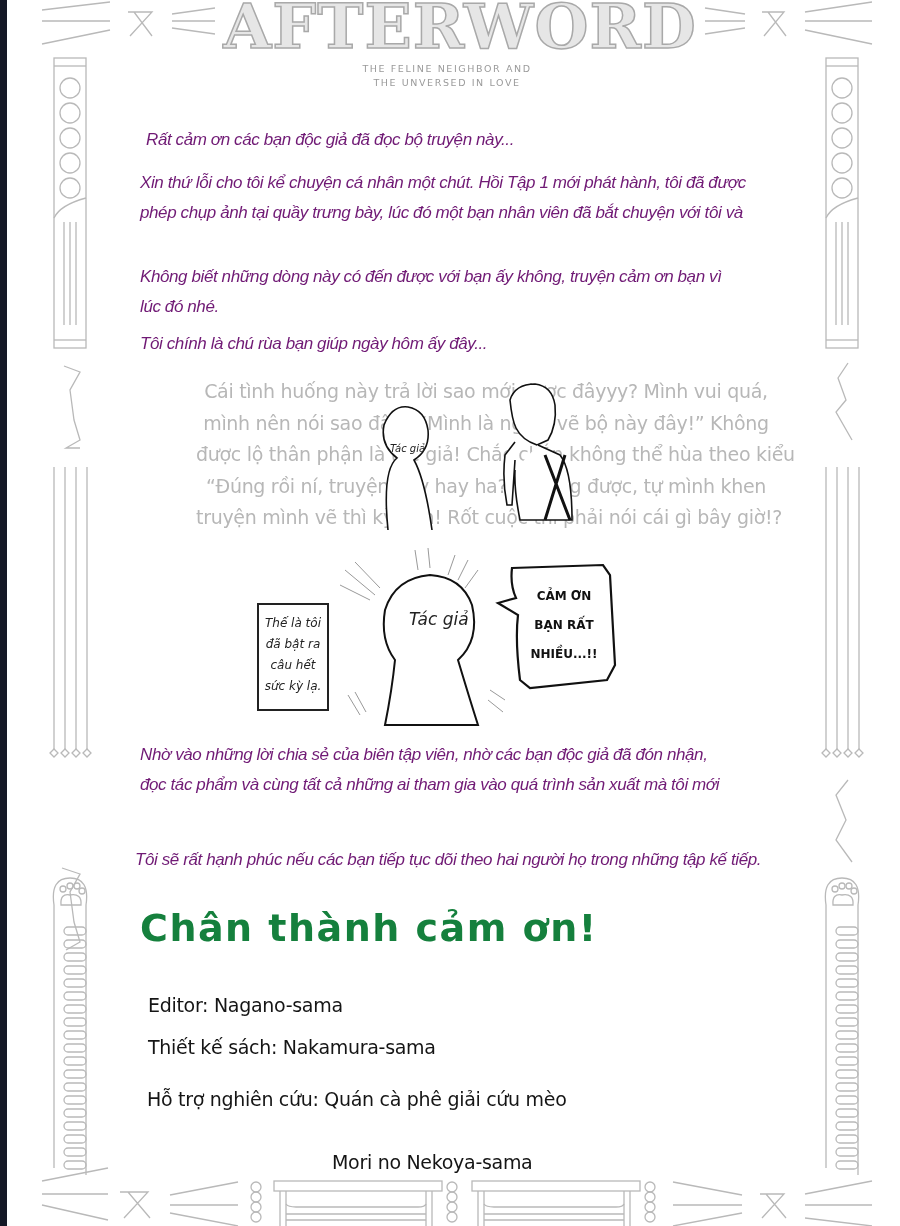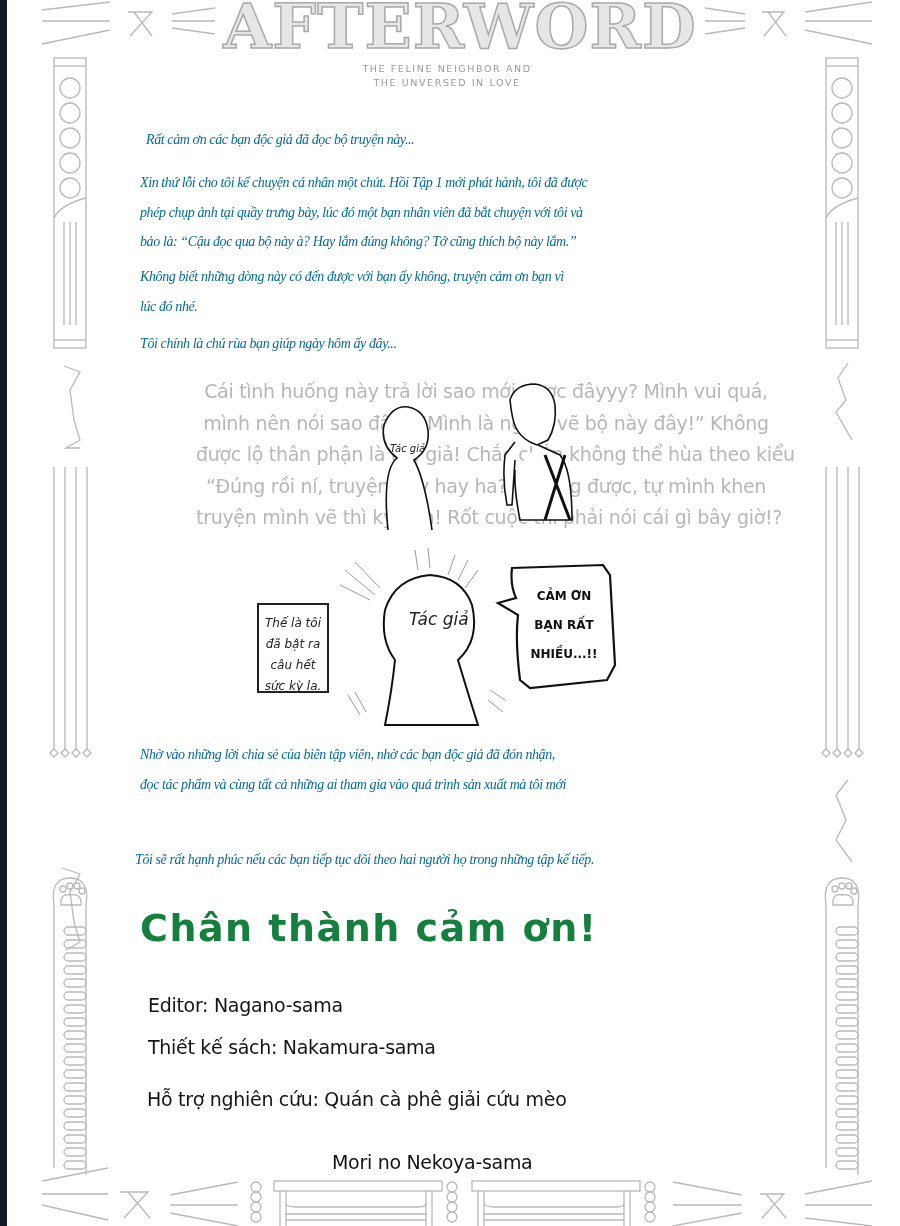--- a/index.html
+++ b/index.html
@@ -14,31 +14,31 @@
   .title {
     position:absolute; left:222px; top:-6px; width:476px; text-align:center;
     font-family:"DejaVu Serif", serif; font-weight:bold; font-size:62px; letter-spacing:1px;
     color:#e6e6e6; -webkit-text-stroke:1.5px #a9a9a9; line-height:66px;
   }
   .subtitle {
     position:absolute; left:316px; top:62px; width:262px; text-align:center;
     font-family:"DejaVu Sans", sans-serif; font-size:9.5px; letter-spacing:1.6px; color:#9a9a9a; line-height:14px;
   }
   .para {
-    position:absolute; font-family:Liberation Serif, serif; font-size:14px; line-height:29.5px;
-    color:#0369a1; letter-spacing:-0.4px; white-space:nowrap; font-style:italic;
+    position:absolute; font-family:Liberation Sans, sans-serif; font-size:17px; line-height:29.5px;
+    color:#701a75; letter-spacing:-0.4px; white-space:nowrap; font-style:italic;
   }
   .para span { display:block; }
   .bg-text {
     position:absolute; font-family:"DejaVu Sans", sans-serif; font-size:19px; line-height:31.5px;
     color:#b7b7b7; white-space:nowrap; text-align:center; width:580px; left:196px; top:376px; letter-spacing:-0.3px;
   }
   .bg-text span { display:block; }
   .caption-box {
-    position:absolute; left:257px; top:603px; width:72px; height:90px; border:2px solid #222;
+    position:absolute; left:257px; top:603px; width:72px; height:108px; border:2px solid #222;
     font-size:12px; line-height:21px; text-align:center; padding-top:8px; box-sizing:border-box; color:#222; font-style:italic;
   }
   .caption-box span{ display:block; }
   .author-label { position:absolute; font-style:italic; color:#222; }
   .bubble-text {
     position:absolute; left:504px; top:582px; width:120px; text-align:center;
     font-family:"DejaVu Sans", sans-serif; font-weight:bold; font-size:12px; line-height:29px; color:#111;
   }
   .bubble-text span{display:block;}
   .thanks {
@@ -232,21 +232,20 @@
 <div class="title">AFTERWORD</div>
 <div class="subtitle">
   <div>THE FELINE NEIGHBOR AND</div>
   <div>THE UNVERSED IN LOVE</div>
 </div>
 
 <div class="para" style="left:146px; top:125px;">Rất cảm ơn các bạn độc giả đã đọc bộ truyện này...</div>
 <div class="para" style="left:140px; top:168px;">
   <span>Xin thứ lỗi cho tôi kể chuyện cá nhân một chút. Hồi Tập 1 mới phát hành, tôi đã được</span>
   <span>phép chụp ảnh tại quầy trưng bày, lúc đó một bạn nhân viên đã bắt chuyện với tôi và</span>
-  <span>bảo là: “Cậu đọc qua bộ này à? Hay lắm đúng không? Tớ cũng thích bộ này lắm.”</span>
 </div>
 <div class="para" style="left:140px; top:262px;">
   <span>Không biết những dòng này có đến được với bạn ấy không, truyện cảm ơn bạn vì</span>
   <span> lúc đó nhé.</span>
 </div>
 <div class="para" style="left:140px; top:329px;">Tôi chính là chú rùa bạn giúp ngày hôm ấy đây...</div>
 
 <div class="bg-text">
   <span>Cái tình huống này trả lời sao mới được đâyyy? Mình vui quá,</span>
   <span>mình nên nói sao đây? “Mình là người vẽ bộ này đây!” Không</span>

